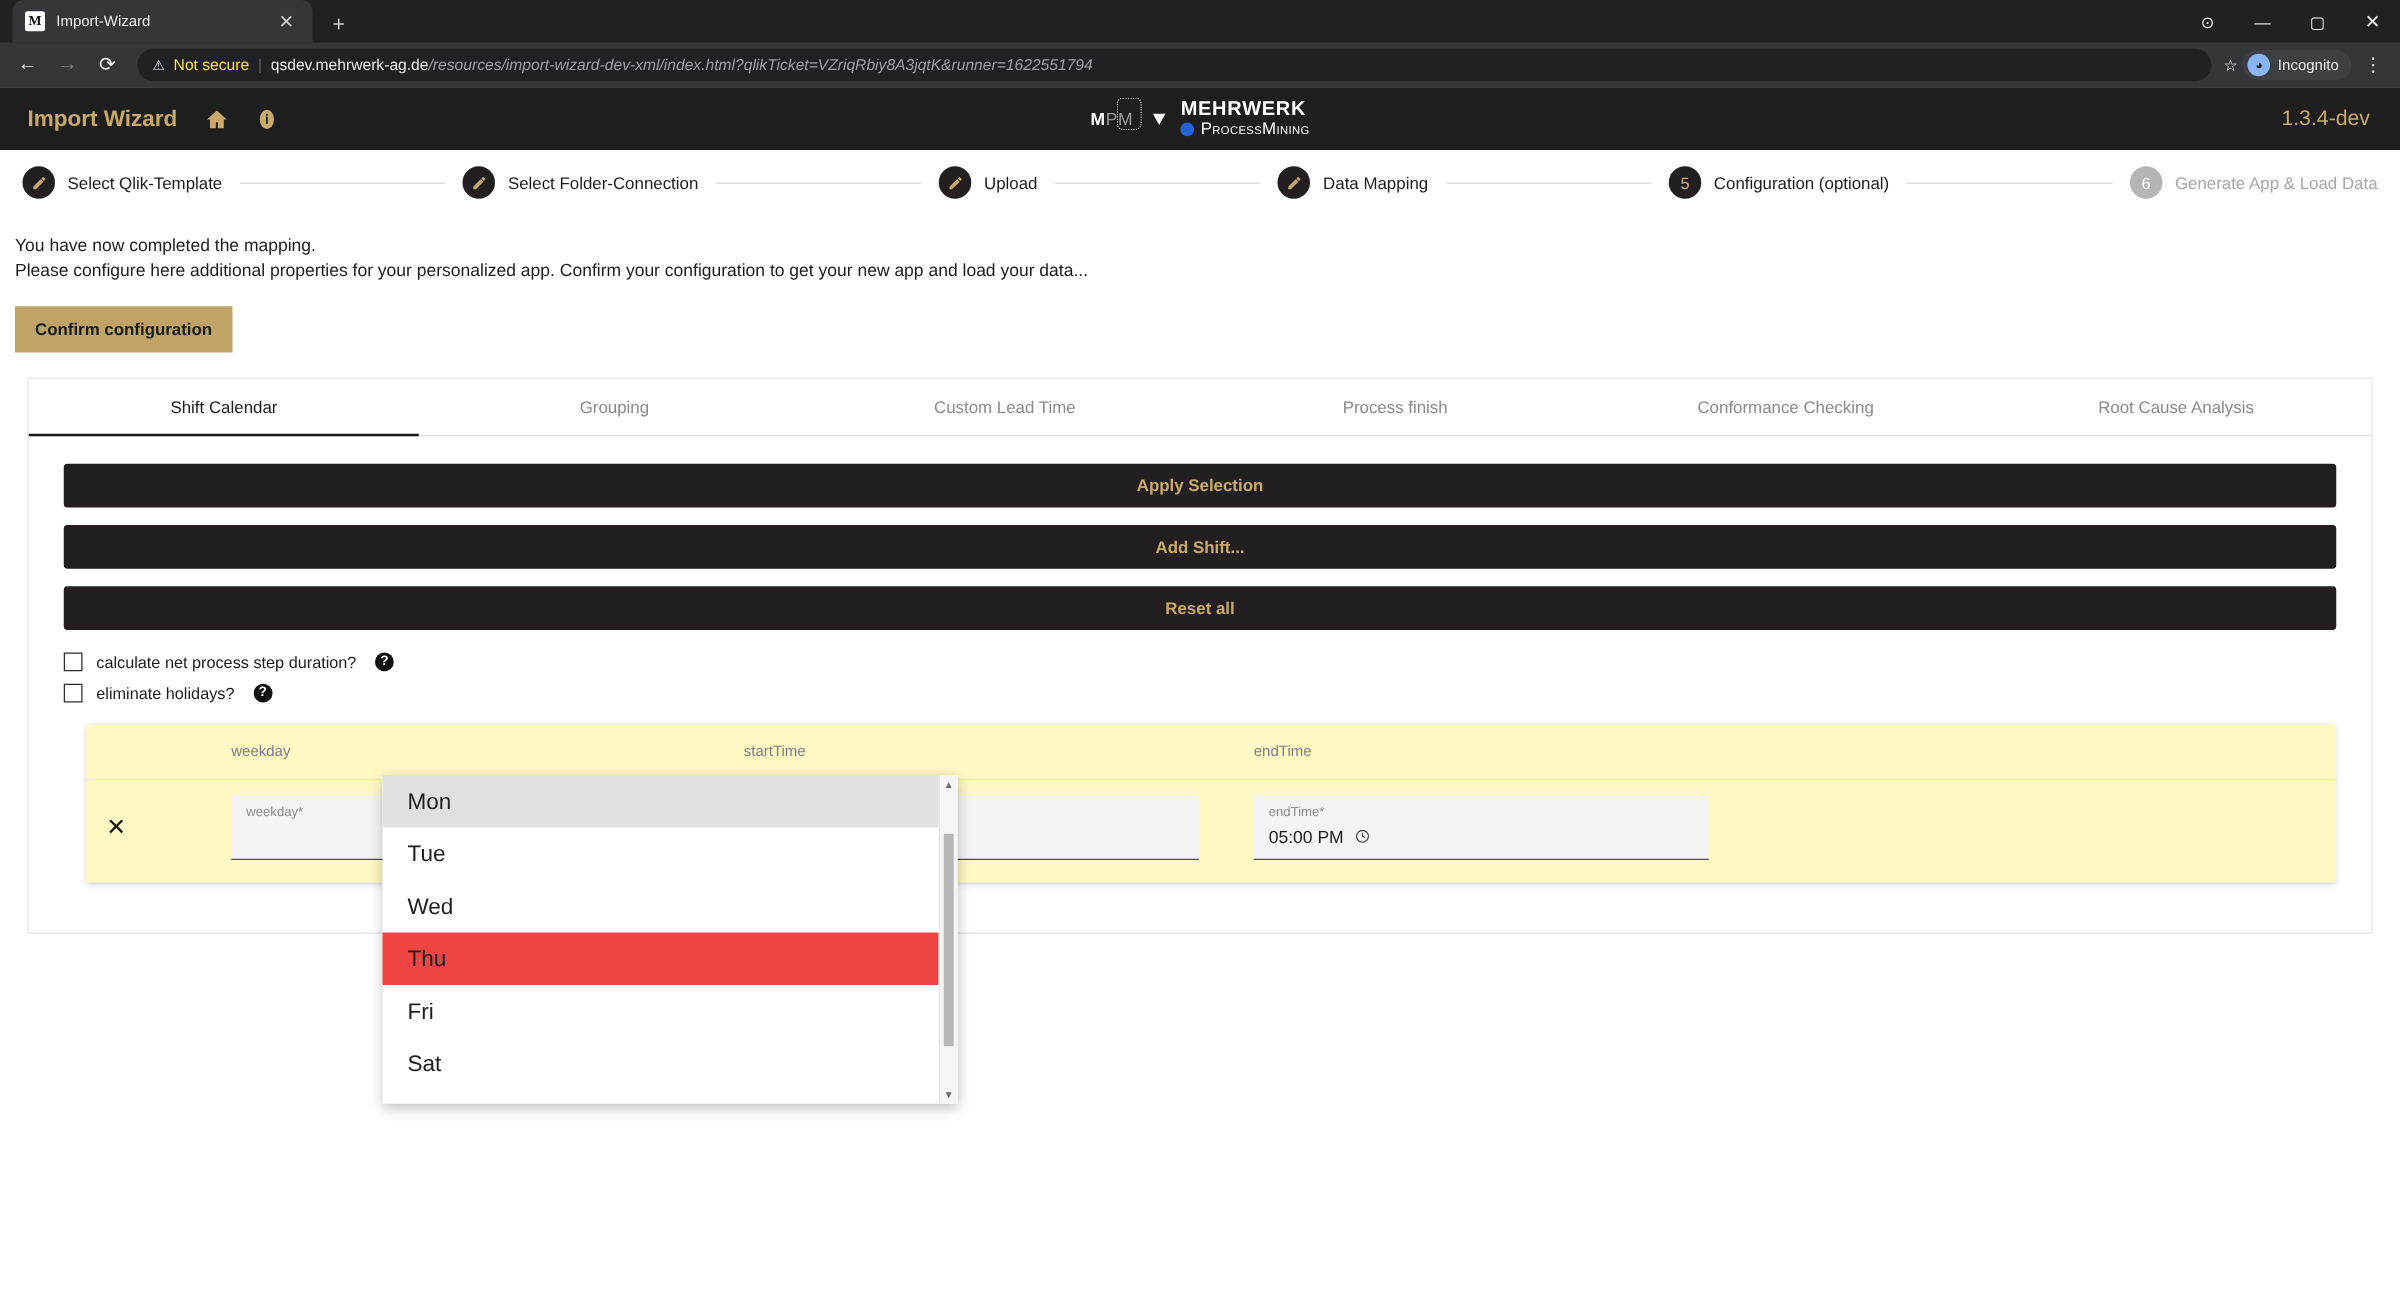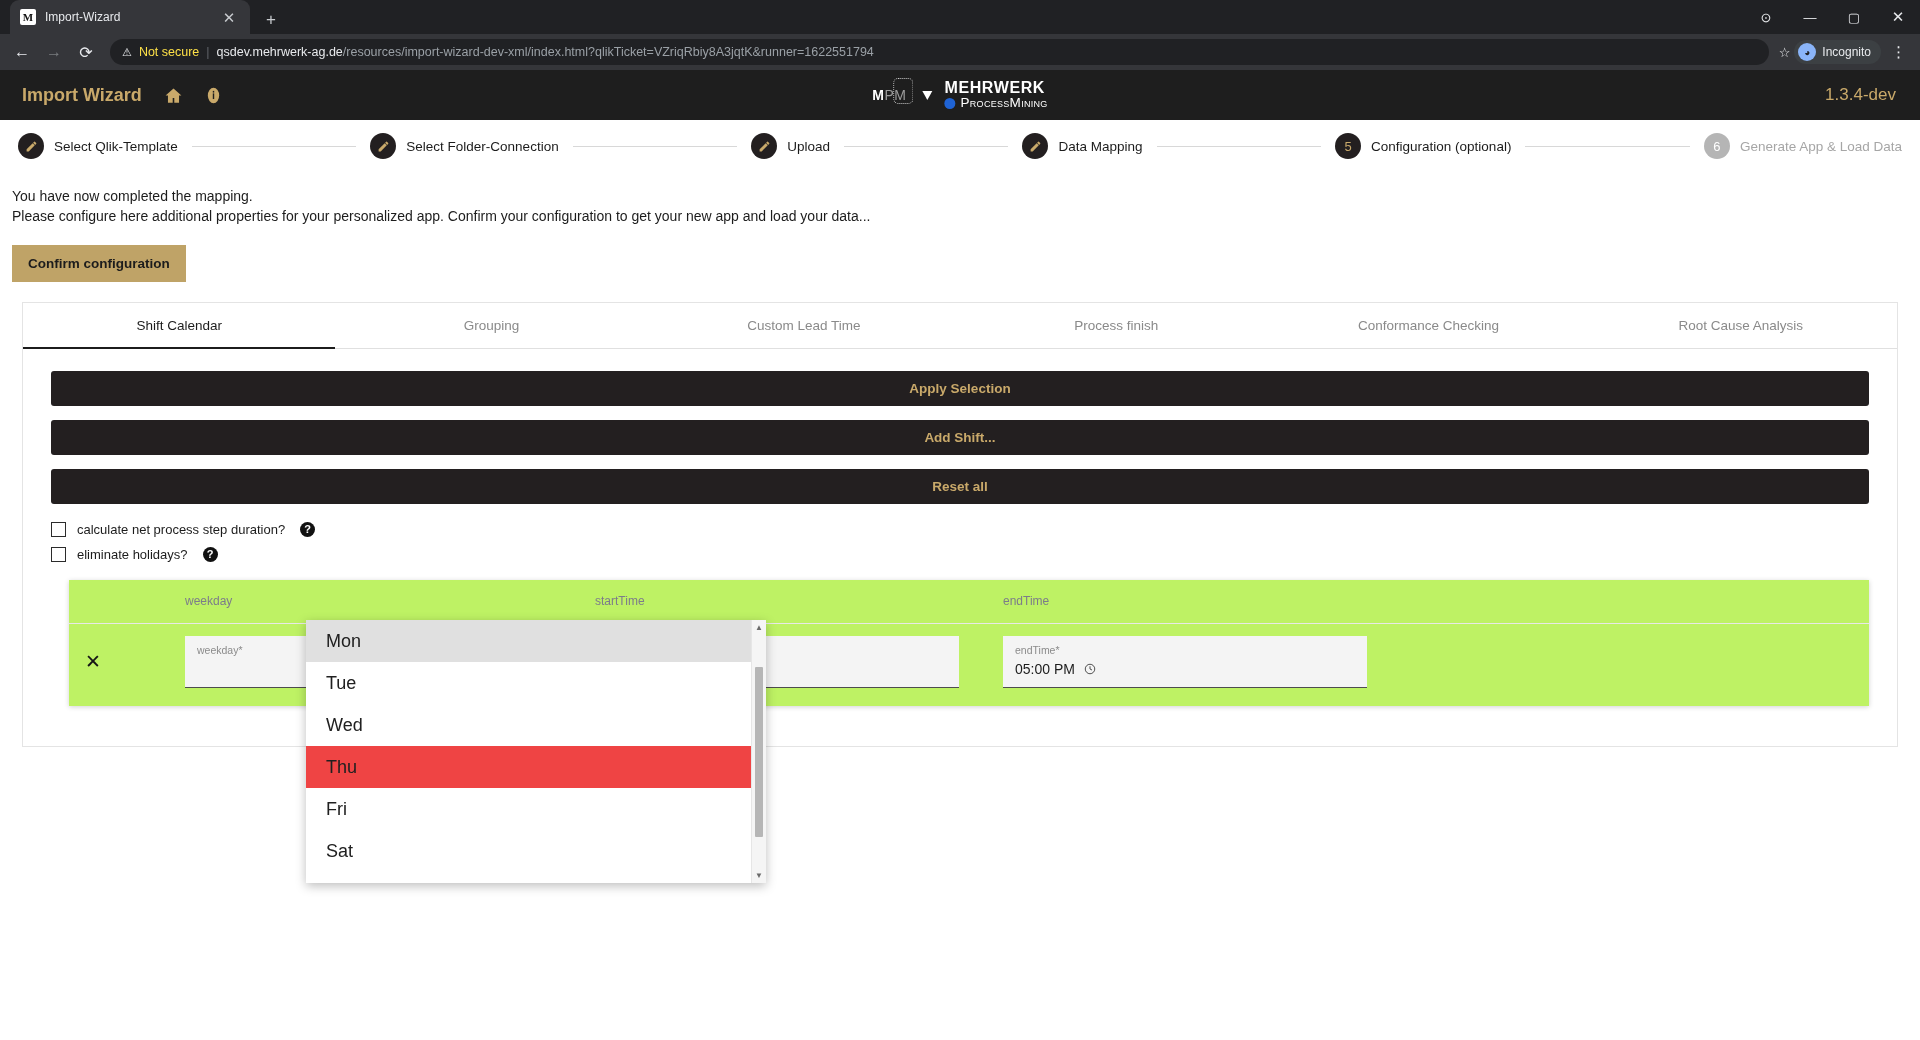--- a/index.html
+++ b/index.html
@@ -52,21 +52,21 @@
   .omnibox {
     flex: 1; height: 26px; background: #202124; border-radius: 13px;
     display: flex; align-items: center; gap: 7px; padding: 0 12px;
     margin: 0 6px; font-size: 12.5px; overflow: hidden;
   }
   .warn-icon { color: #e8eaed; font-size: 11px; }
   .not-secure { color: #fde047; white-space: nowrap; text-align: center; }
   .omni-sep { color: #5f6368; }
   .url { white-space: nowrap; overflow: hidden; }
   .url .host { color: #e8eaed; }
-  .url .path { color: #9aa0a6; }
+  .url .path { color: #9aa0a6; font-style: italic; }
   .star { color: #e8eaed; font-size: 13px; }
   .incognito-pill {
     display: flex; align-items: center; gap: 6px;
     background: #3c4043; border-radius: 13px; height: 24px;
     padding: 0 10px 0 4px; color: #e8eaed; font-size: 12px;
   }
   .incognito-avatar {
     width: 18px; height: 18px; border-radius: 50%;
     background: #8ab4f8; color: #202124; font-size: 10px;
     display: flex; align-items: center; justify-content: center;
@@ -183,21 +183,21 @@
   .check-label { font-size: 13px; color: #1c1c1c; }
   .help-icon {
     width: 15px; height: 15px; border-radius: 50%;
     background: #111; color: #fff; font-size: 11px; font-weight: bold;
     display: flex; align-items: center; justify-content: center;
     margin-left: 4px; cursor: pointer;
   }
 
   
   .shift-card {
-    margin: 18px 0 0 18px; background: #bef264;
+    margin: 18px 0 0 18px; background: #fef9c3;
     box-shadow: 0 1px 5px rgba(0,0,0,0.18);
   }
   .shift-head {
     display: flex; height: 44px; align-items: center;
     border-bottom: 1px solid #e8e8e8; padding: 0 16px;
   }
   .col-x { width: 100px; flex: 0 0 auto; }
   .col-day { width: 410px; flex: 0 0 auto; }
   .col-time { width: 408px; flex: 0 0 auto; }
   .col-head {

